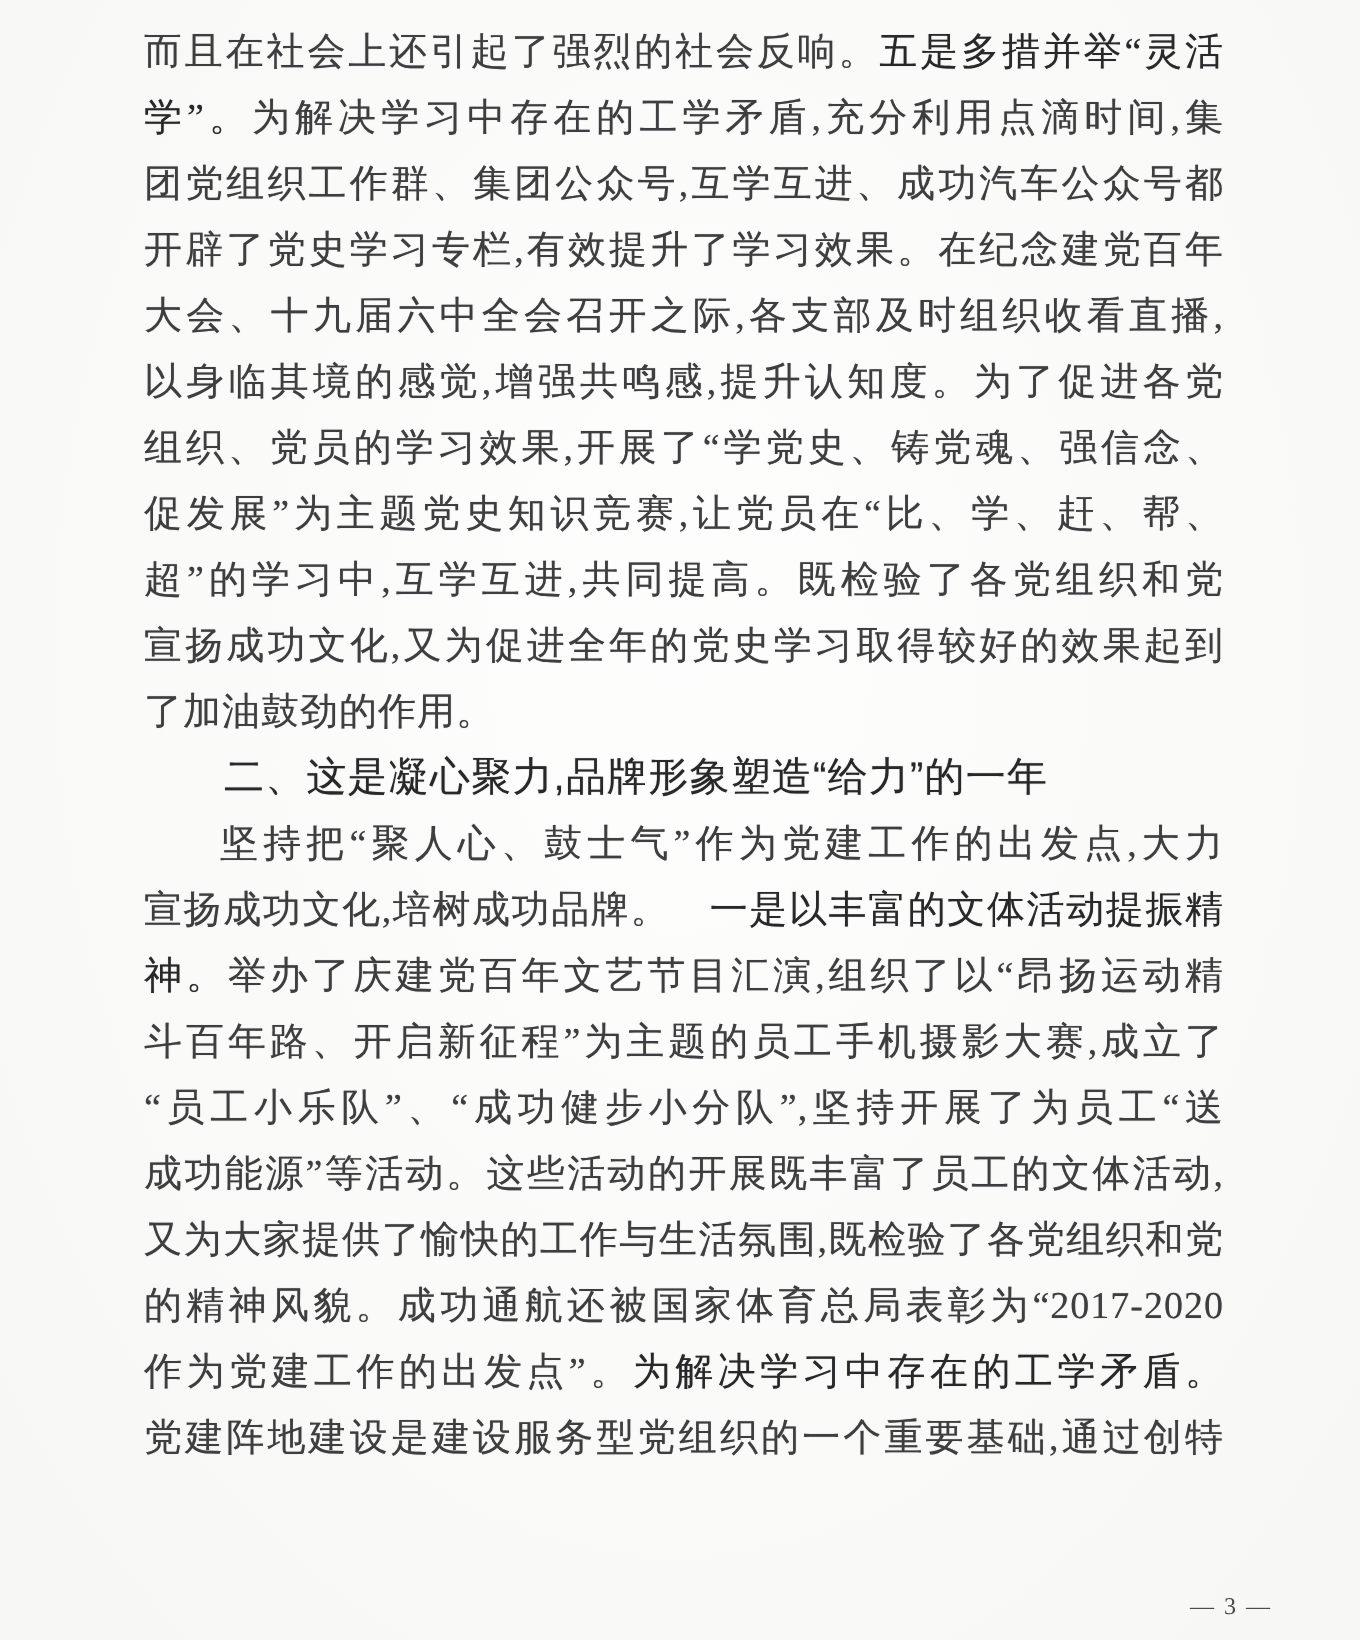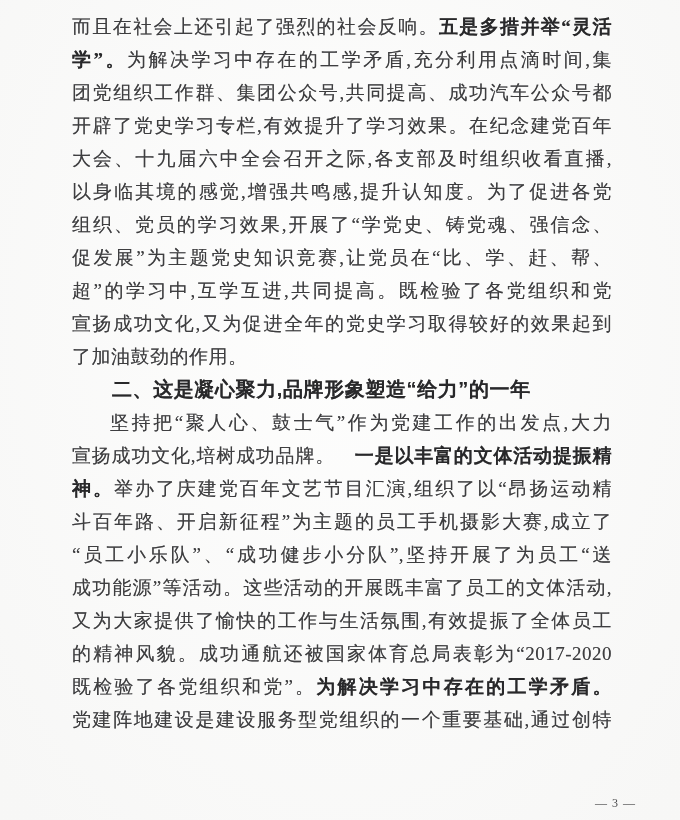--- a/index.html
+++ b/index.html
@@ -39,21 +39,21 @@
     overflow:hidden;
   }
   .line.no-just{
     text-align:center;
     text-align-last:left;
   }
   .line.indent{
     text-indent:2em;
   }
   .run.bold{
-    font-weight:bold;
+    font-weight:normal;
     color:var(--ink-strong);
   }
   .line.heading{
     font-family:"Liberation Sans","DejaVu Sans",sans-serif;
     font-size:20px;
     font-weight:bold;
     color:#222224;
     letter-spacing:0.6px;
     text-shadow:0 0 0.5px rgba(30,30,32,0.5);
   }
@@ -67,35 +67,35 @@
     font-family:"Liberation Serif","DejaVu Serif",serif;
   }
 </style>
 </head>
 <body>
 
 <div class="page">
   <div class="text-block" id="lines">
       <div class="line"><span class="run">而且在社会上还引起了强烈的社会反响。</span><span class="run bold">五是多措并举“灵活</span></div>
       <div class="line"><span class="run bold">学”。</span><span class="run">为解决学习中存在的工学矛盾,充分利用点滴时间,集</span></div>
-      <div class="line"><span class="run">团党组织工作群、集团公众号,共同提高、成功汽车公众号都</span></div>
+      <div class="line"><span class="run">团党组织工作群、集团公众号,互学互进、成功汽车公众号都</span></div>
       <div class="line"><span class="run">开辟了党史学习专栏,有效提升了学习效果。在纪念建党百年</span></div>
       <div class="line"><span class="run">大会、十九届六中全会召开之际,各支部及时组织收看直播,</span></div>
       <div class="line"><span class="run">以身临其境的感觉,增强共鸣感,提升认知度。为了促进各党</span></div>
       <div class="line"><span class="run">组织、党员的学习效果,开展了“学党史、铸党魂、强信念、</span></div>
       <div class="line"><span class="run">促发展”为主题党史知识竞赛,让党员在“比、学、赶、帮、</span></div>
       <div class="line"><span class="run">超”的学习中,互学互进,共同提高。既检验了各党组织和党</span></div>
       <div class="line"><span class="run">宣扬成功文化,又为促进全年的党史学习取得较好的效果起到</span></div>
       <div class="line no-just"><span class="run">了加油鼓劲的作用。</span></div>
       <div class="line heading indent no-just"><span class="run bold">二、这是凝心聚力,品牌形象塑造“给力”的一年</span></div>
       <div class="line indent"><span class="run">坚持把“聚人心、鼓士气”作为党建工作的出发点,大力</span></div>
       <div class="line"><span class="run">宣扬成功文化,培树成功品牌。　</span><span class="run bold">一是以丰富的文体活动提振精</span></div>
       <div class="line"><span class="run bold">神。</span><span class="run">举办了庆建党百年文艺节目汇演,组织了以“昂扬运动精</span></div>
       <div class="line"><span class="run">斗百年路、开启新征程”为主题的员工手机摄影大赛,成立了</span></div>
       <div class="line"><span class="run">“员工小乐队”、“成功健步小分队”,坚持开展了为员工“送</span></div>
       <div class="line"><span class="run">成功能源”等活动。这些活动的开展既丰富了员工的文体活动,</span></div>
-      <div class="line"><span class="run">又为大家提供了愉快的工作与生活氛围,有效提振了全体员工</span></div>
+      <div class="line"><span class="run">又为大家提供了愉快的工作与生活氛围,既检验了各党组织和党</span></div>
       <div class="line"><span class="run">的精神风貌。成功通航还被国家体育总局表彰为“2017-2020</span></div>
-      <div class="line"><span class="run">既检验了各党组织和党”。</span><span class="run bold">为解决学习中存在的工学矛盾。</span></div>
+      <div class="line"><span class="run">作为党建工作的出发点”。</span><span class="run bold">为解决学习中存在的工学矛盾。</span></div>
       <div class="line"><span class="run">党建阵地建设是建设服务型党组织的一个重要基础,通过创特</span></div>
     </div>
   <div class="footer">— 3 —</div>
 </div>
 
 </body></html>

